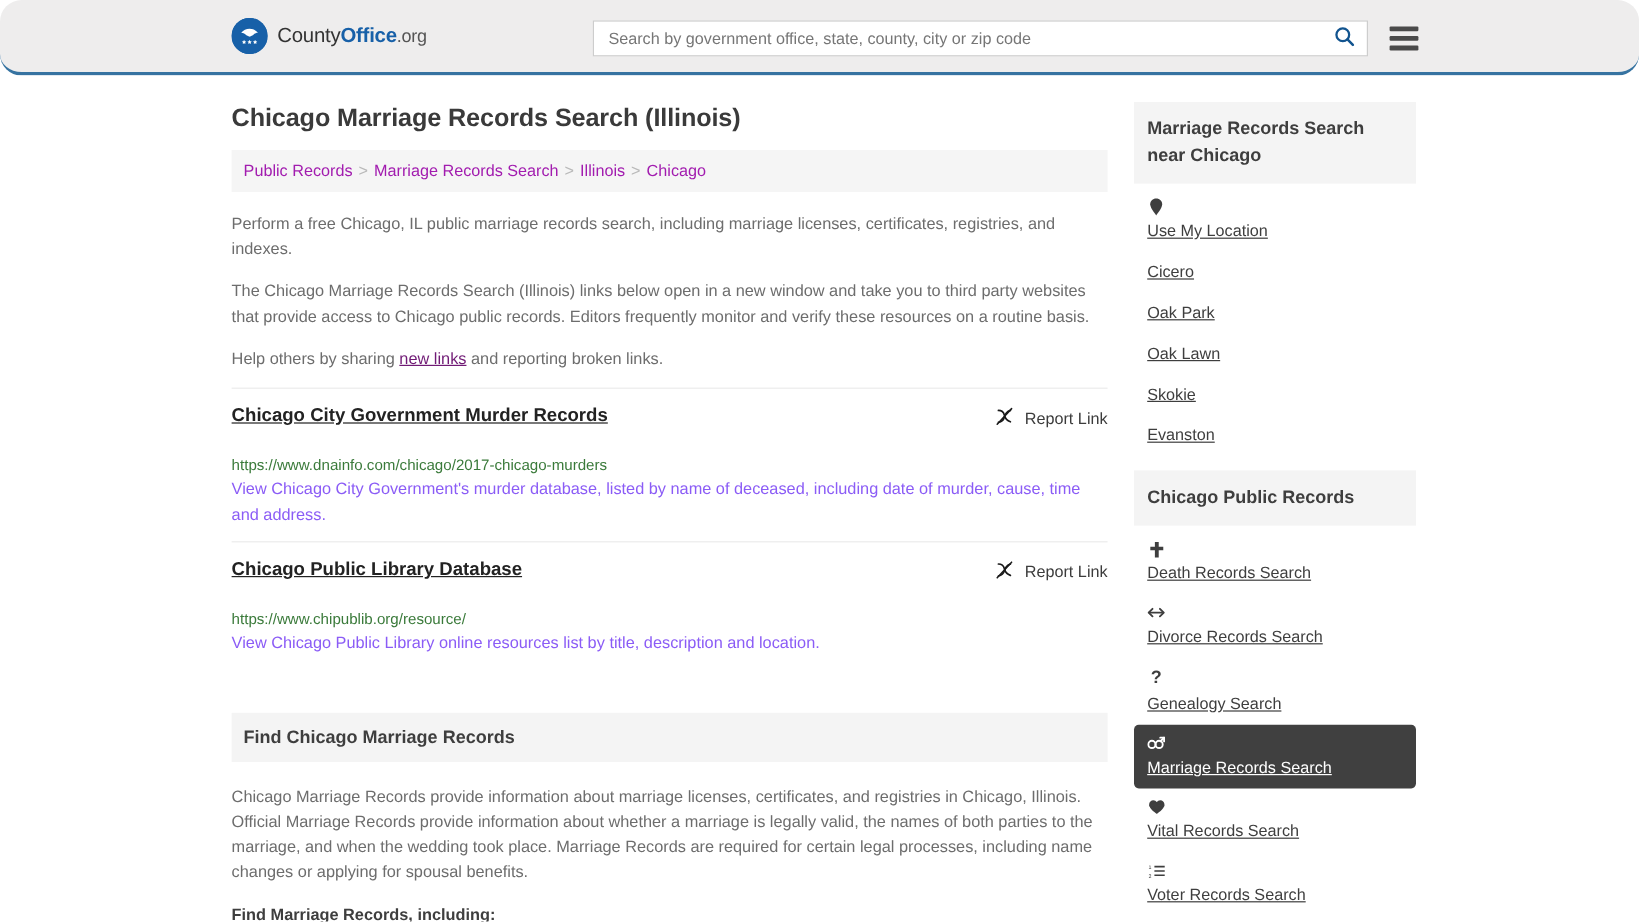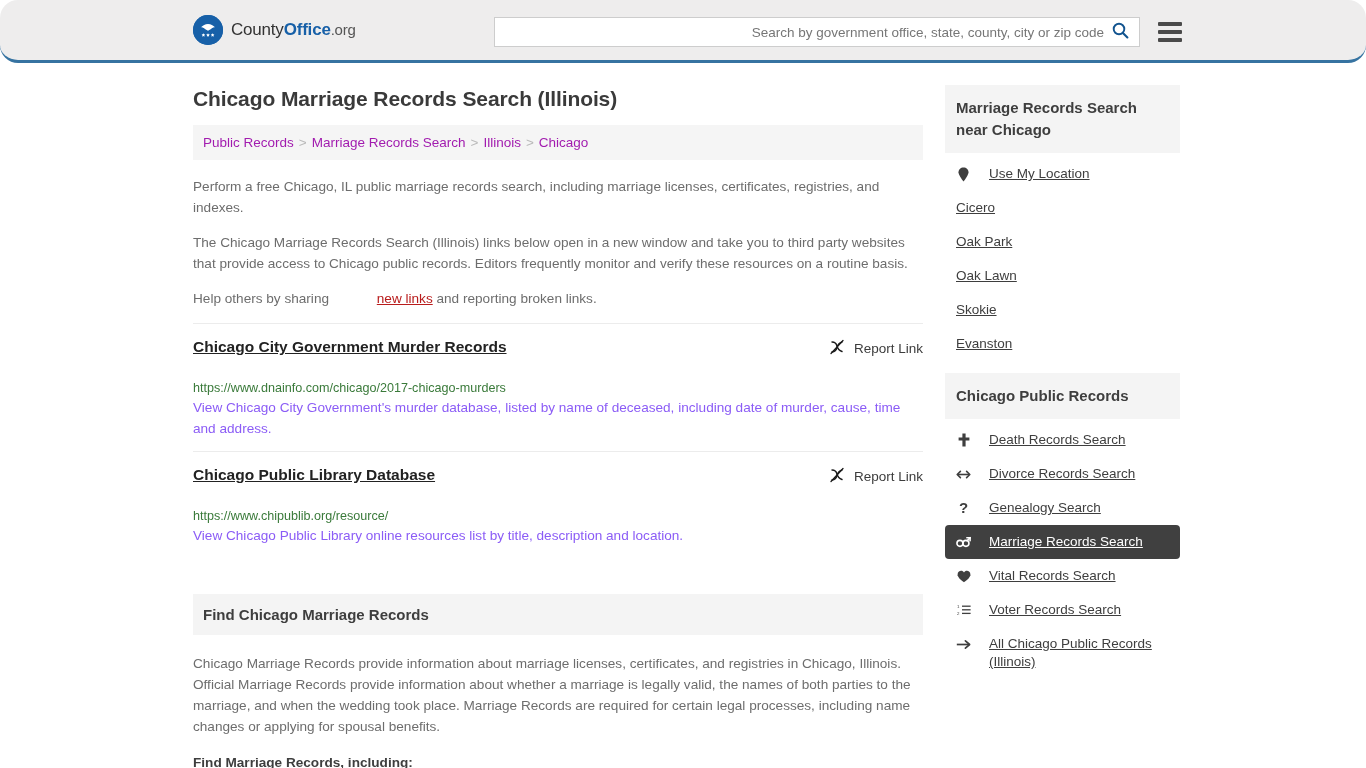--- a/index.html
+++ b/index.html
@@ -65,21 +65,20 @@
     padding: 0 8px 0 10px;
   }
   .search-box input {
     flex: 1 1 auto;
     border: 0;
     outline: 0;
     font-size: 13.5px;
     font-family: "Liberation Sans", sans-serif;
     color: #701a75;
     background: transparent;
-    text-align: right;
   }
   .search-box input::placeholder { color: #767676; }
   .search-btn {
     background: none; border: 0; cursor: pointer;
     padding: 0 2px 0 6px;
     display: flex; align-items: center;
   }
   .hamburger {
     margin-left: 18px;
     width: 24px;
@@ -127,23 +126,22 @@
   }
   .breadcrumb .sep { color: #b9b9b9; margin: 0 5px; }
 
   .intro p {
     font-size: 13.6px;
     line-height: 21px;
     color: #6d6d6d;
     margin: 0 0 14px 0;
   }
   .intro a {
-    color: #b91c1c;
+    color: #701a75;
     text-decoration: underline;
-    margin-left: 44px;
   }
 
   
   .result {
     border-top: 1px solid #ececec;
     padding: 14px 0 12px 0;
   }
   .result:first-of-type { border-top: 1px solid #ececec; }
   .result-head {
     display: flex;
@@ -217,25 +215,26 @@
     padding: 12px 11px;
     font-size: 15px;
     font-weight: bold;
     color: #3e3e3e;
     line-height: 22px;
   }
   .panel-list { padding: 4px 0 0 0; }
   .panel-item {
     display: flex;
     align-items: flex-start;
-    gap: 18px;
+    gap: 4px;
     padding: 8px 11px;
     font-size: 13.5px;
     line-height: 18px;
     color: #3e3e3e;
+    flex-direction: column;
   }
   .panel-item .lbl {
     text-decoration: underline;
     cursor: pointer;
     color: #3e3e3e;
   }
   .panel-item .ico {
     width: 15px;
     flex: 0 0 15px;
     display: flex;

